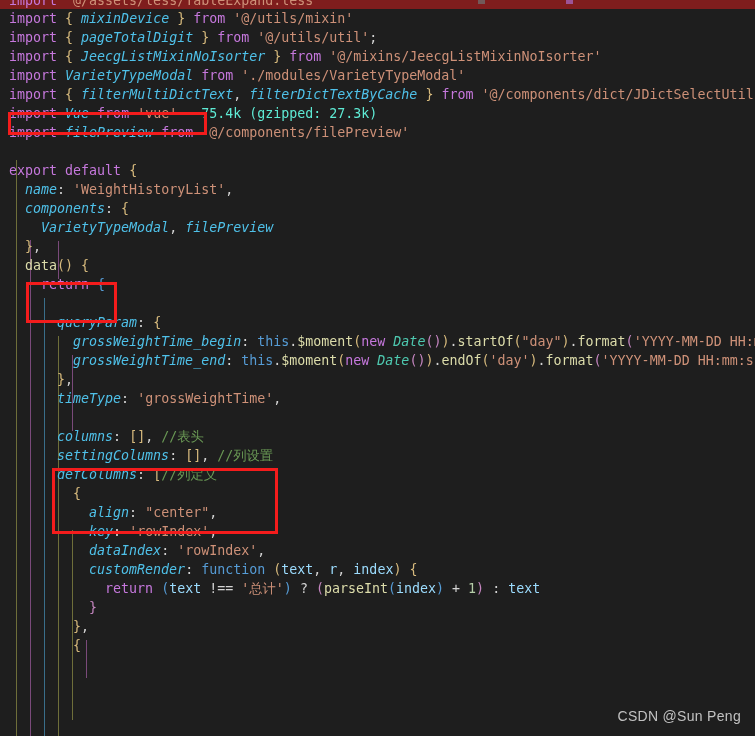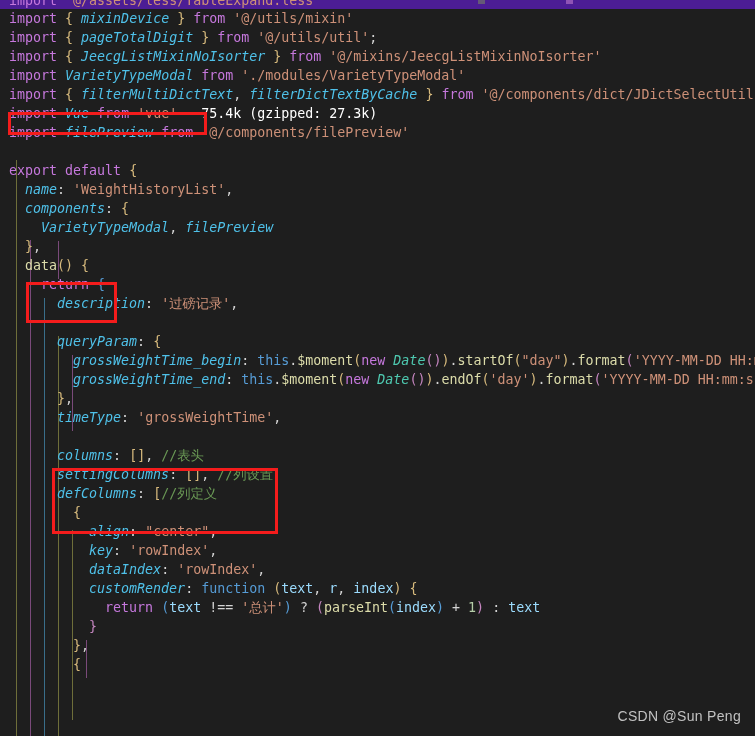--- a/index.html
+++ b/index.html
@@ -15,21 +15,21 @@
     overflow: hidden;
     font-family: "DejaVu Sans Mono", "Liberation Mono", monospace;
   }
 
   
   .top-clip {
     position: absolute;
     left: 0; top: 0;
     width: 755px; height: 9px;
     overflow: hidden;
-    background: #4c1d95;
+    background: #7f1d1d;
   }
   .top-clip .code-line {
     position: absolute;
     top: -9px;
     left: 0;
   }
 
   
   .guide {
     position: absolute;
@@ -61,21 +61,21 @@
   .brp  { color: #c586c0; }   
   .brb  { color: #569cd6; }   
   .id   { color: #4fc1e9; font-style: italic; }   
   .str  { color: #ce9178; }   
   .num  { color: #b5cea8; }   
   .fn   { color: #dcdcaa; }   
   .this { color: #569cd6; }   
   .cmt  { color: #6a9955; }   
   .op   { color: #d4d4d4; }   
   .par  { color: #9cdcfe; }   
-  .grn  { color: #ffffff; }
+  .grn  { color: #5eead4; }
 
   
   .redbox {
     position: absolute;
     border: 3px solid #f41c1c;
     box-sizing: border-box;
     pointer-events: none;
     background: transparent;
   }
 
@@ -148,21 +148,20 @@
     <div class="code-line">  <span class="id">components</span><span class="op">:</span> <span class="br">{</span></div>
 
     <div class="code-line">    <span class="id">VarietyTypeModal</span><span class="op">,</span> <span class="id">filePreview</span></div>
 
     <div class="code-line">  <span class="br">}</span><span class="op">,</span></div>
 
     <div class="code-line">  <span class="fn">data</span><span class="br">()</span> <span class="br">{</span></div>
 
     <div class="code-line">    <span class="kw">return</span> <span class="brb">{</span></div>
 
-    <div class="code-line">      <span class="id">description</span><span class="op">:</span> <span class="str">'过磅记录'</span><span class="op">,</span></div>
 
     <div class="code-line"> </div>
 
     <div class="code-line">      <span class="id">queryParam</span><span class="op">:</span> <span class="br">{</span></div>
 
     <div class="code-line">        <span class="id">grossWeightTime_begin</span><span class="op">:</span> <span class="this">this</span><span class="op">.</span><span class="fn">$moment</span><span class="br">(</span><span class="kw">new</span> <span class="id" style="color:#4ec9b0;">Date</span><span class="brp">()</span><span class="br">)</span><span class="op">.</span><span class="fn">startOf</span><span class="br">(</span><span class="str">"day"</span><span class="br">)</span><span class="op">.</span><span class="fn">format</span><span class="brp">(</span><span class="str">'YYYY-MM-DD HH:mm:ss'</span></div>
 
     <div class="code-line">        <span class="id">grossWeightTime_end</span><span class="op">:</span> <span class="this">this</span><span class="op">.</span><span class="fn">$moment</span><span class="br">(</span><span class="kw">new</span> <span class="id" style="color:#4ec9b0;">Date</span><span class="brp">()</span><span class="br">)</span><span class="op">.</span><span class="fn">endOf</span><span class="br">(</span><span class="str">'day'</span><span class="br">)</span><span class="op">.</span><span class="fn">format</span><span class="brp">(</span><span class="str">'YYYY-MM-DD HH:mm:ss'</span></div>
 
     <div class="code-line">      <span class="br">}</span><span class="op">,</span></div>

